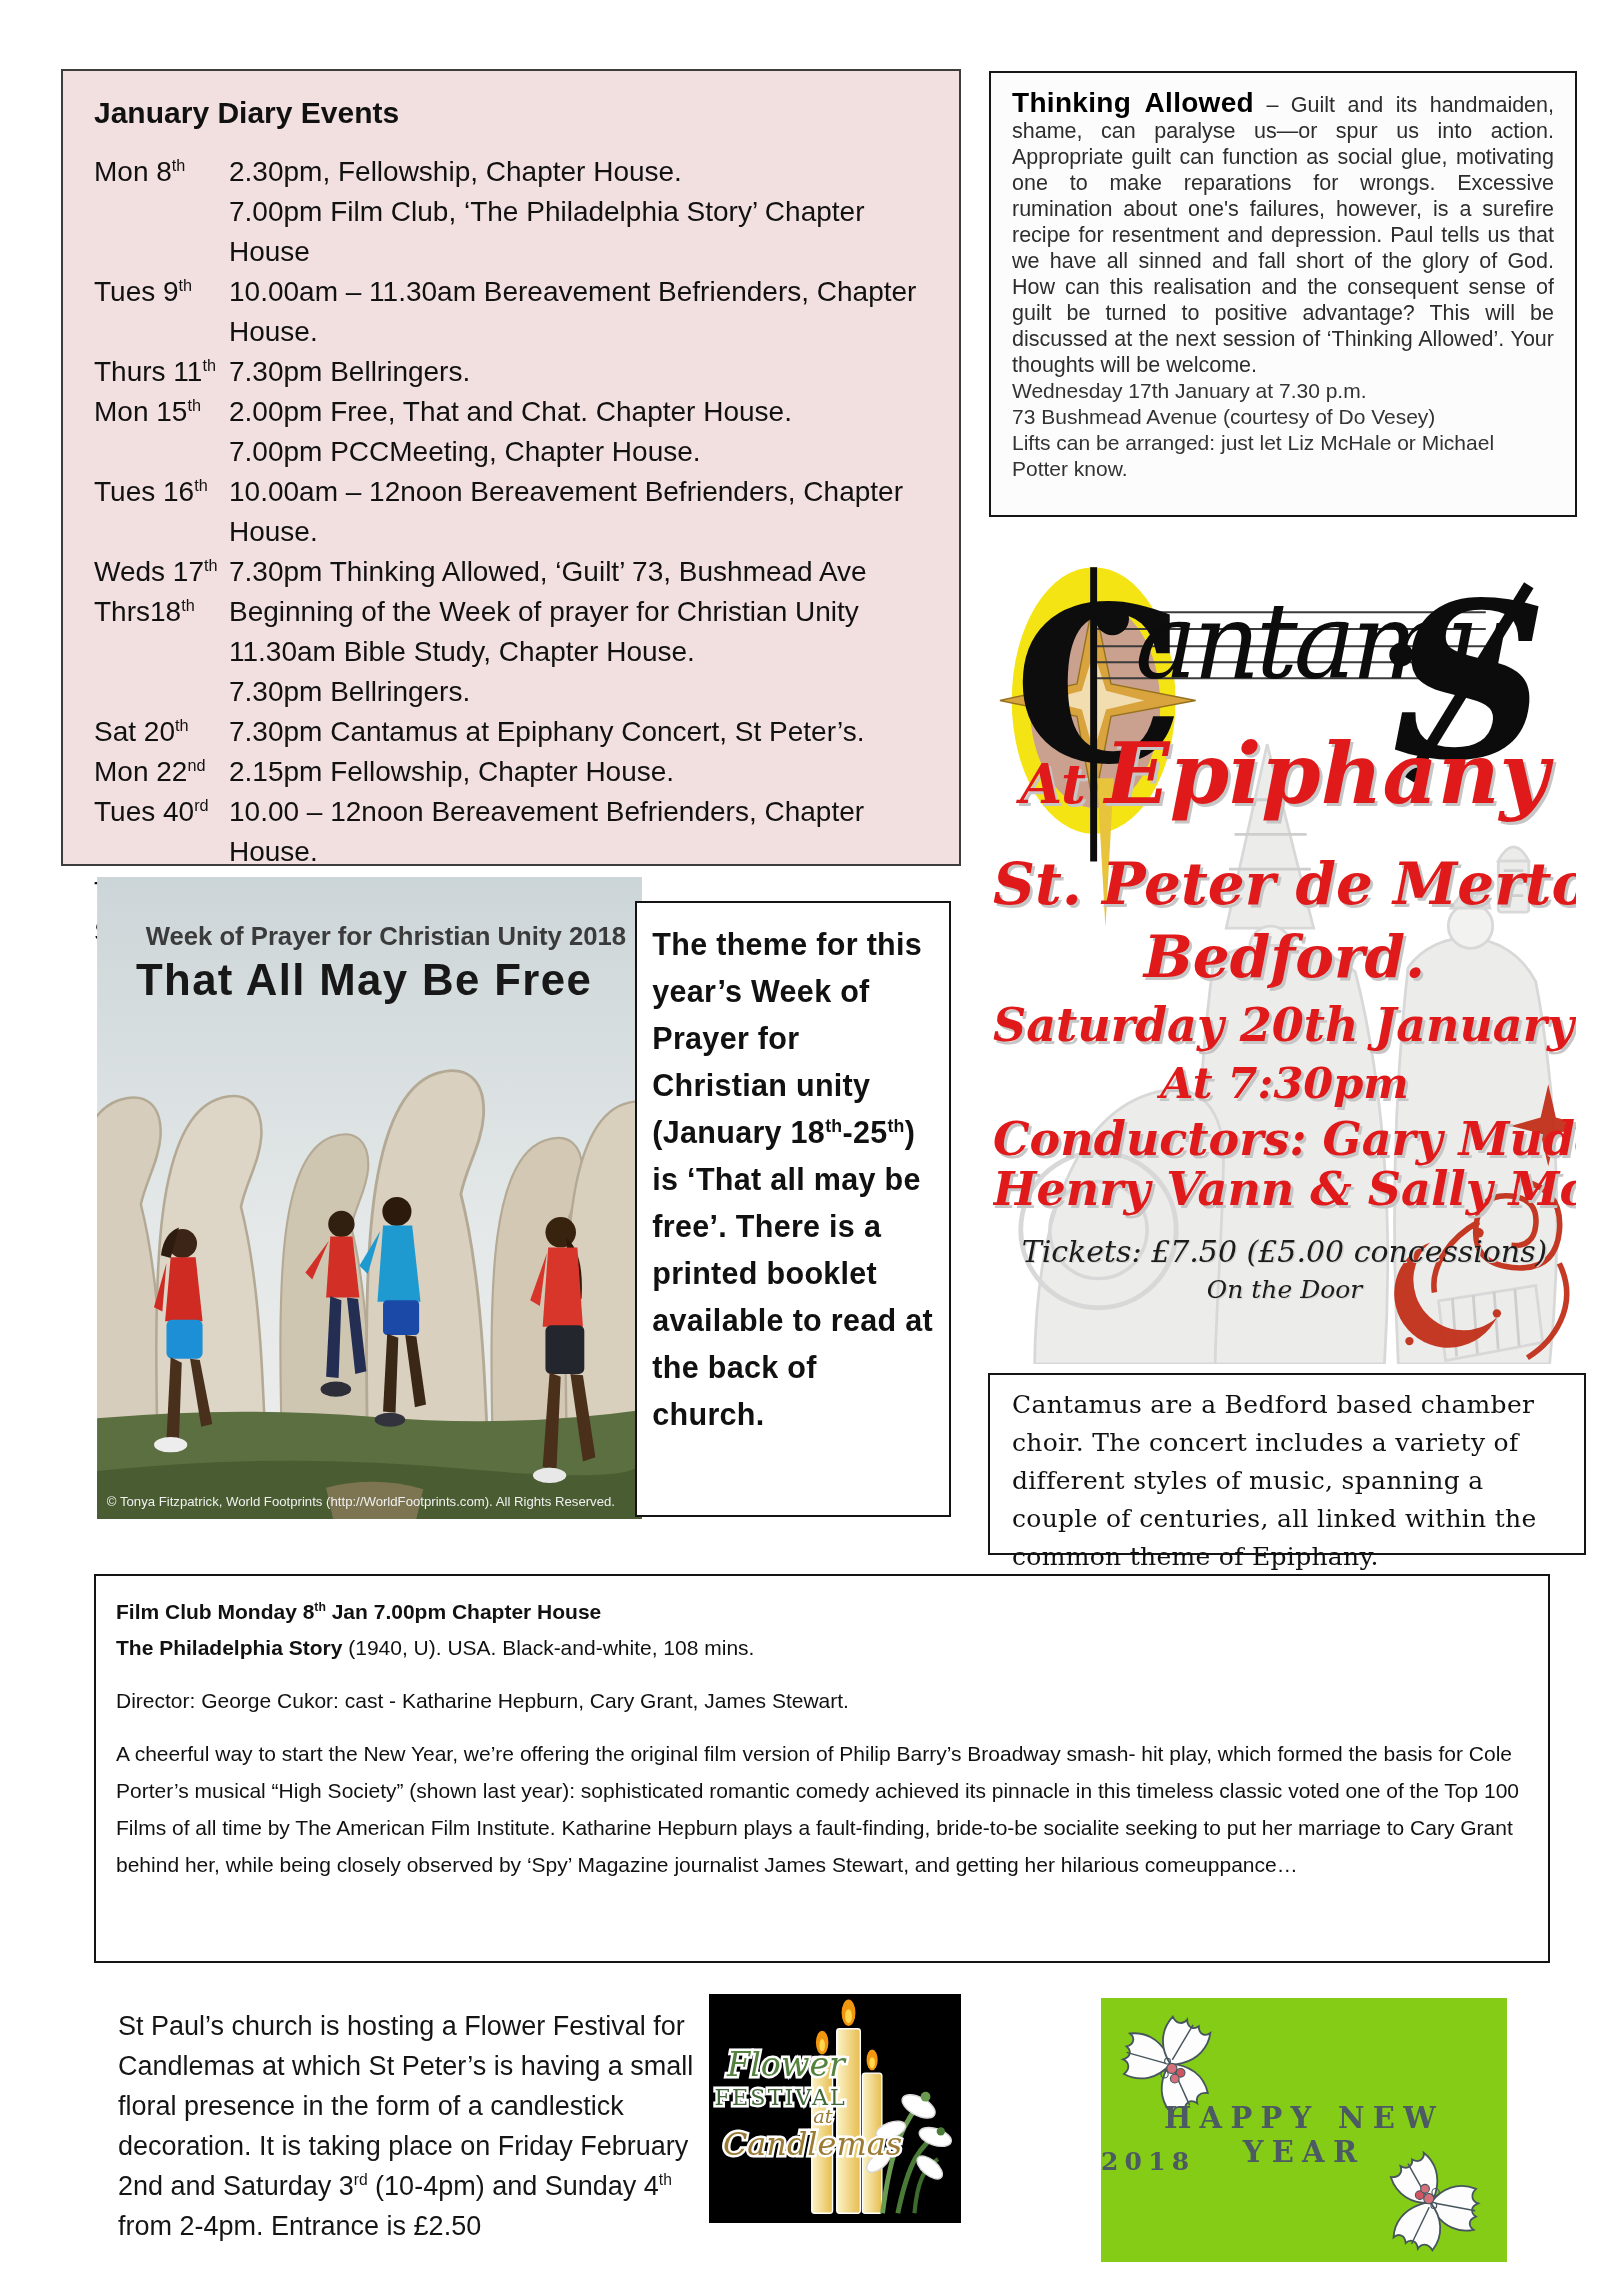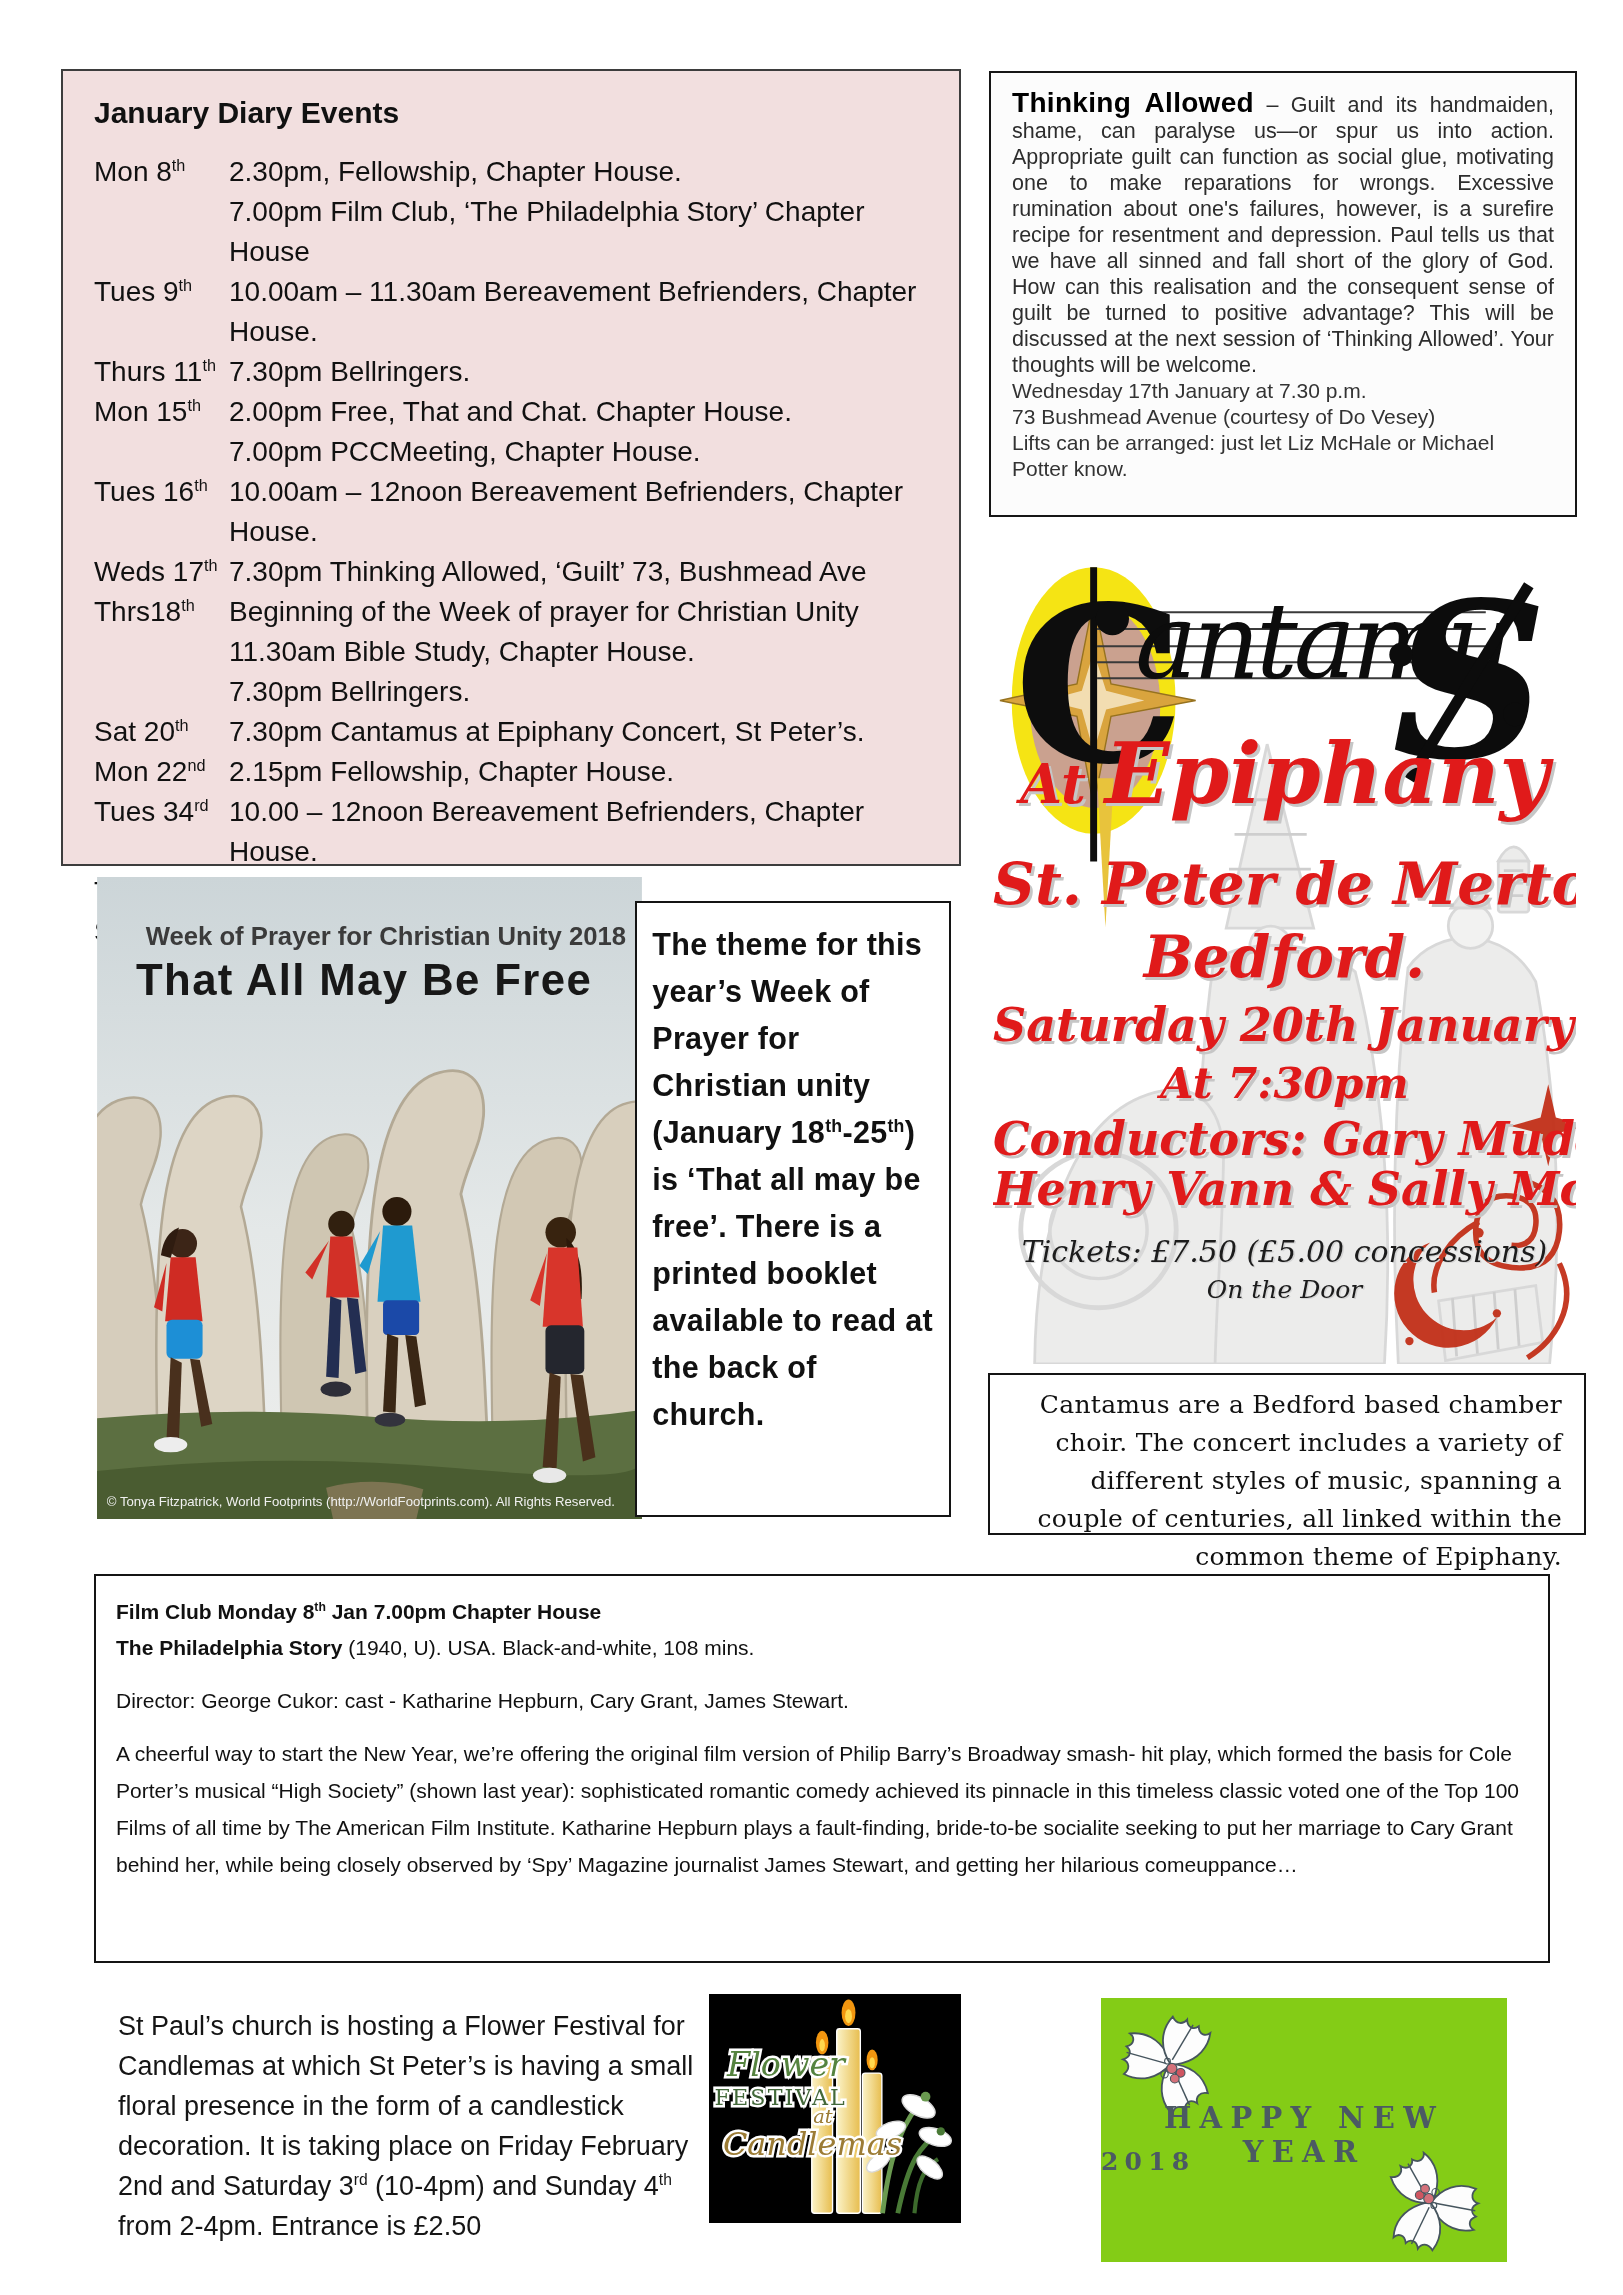--- a/index.html
+++ b/index.html
@@ -35,23 +35,23 @@
 
   
   #unity{left:97px;top:877px;width:545px;height:642px;}
 
   
   #theme{left:635px;top:901px;width:316px;height:616px;background:#fff;
     border:2.8px solid #141414;padding:18px 15.3px;font-weight:bold;
     font-size:30.5px;line-height:47px;letter-spacing:0.3px;}
 
   
-  #cdesc{left:988px;top:1373px;width:598px;height:162px;background:#fff;
+  #cdesc{left:988px;top:1373px;width:598px;height:182px;background:#fff;
     border:2.8px solid #141414;padding:11px 22px;
-    font-family:"DejaVu Serif",serif;font-size:25px;line-height:38px;letter-spacing:0.3px;text-align:right;}
+    font-family:"DejaVu Serif",serif;font-size:25px;line-height:38px;letter-spacing:0.3px;}
 
   
   #film{left:94px;top:1574px;width:1456px;height:389px;background:#fff;
     border:2.8px solid #141414;padding:18px 20px;font-size:21px;}
   #film .l1{font-weight:bold;line-height:36px;}
   #film .l2{line-height:36px;}
   #film .dir{margin-top:16.7px;line-height:36px;}
   #film .para{margin-top:16.7px;line-height:37px;}
 
   
@@ -120,21 +120,21 @@
     </div>
   <div class="drow">
       <span class="dday"><span>Sat 20</span><sup>th</sup></span>
       <span class="dtxt">7.30pm Cantamus at Epiphany Concert, St Peter’s.</span>
     </div>
   <div class="drow">
       <span class="dday"><span>Mon 22</span><sup>nd</sup></span>
       <span class="dtxt">2.15pm Fellowship, Chapter House.</span>
     </div>
   <div class="drow">
-      <span class="dday"><span>Tues 34</span><sup>rd</sup></span>
+      <span class="dday"><span>Tues 40</span><sup>rd</sup></span>
       <span class="dtxt">10.00 – 12noon Bereavement Befrienders, Chapter House.</span>
     </div>
   <div class="drow">
       <span class="dday"><span>Thrs 25</span><sup>th</sup></span>
       <span class="dtxt">7.30pm Bellringers.</span>
     </div>
   <div class="drow">
       <span class="dday"><span>Sun 28</span><sup>th</sup></span>
       <span class="dtxt">12.15pm Epiphany Lunch</span>
     </div>

